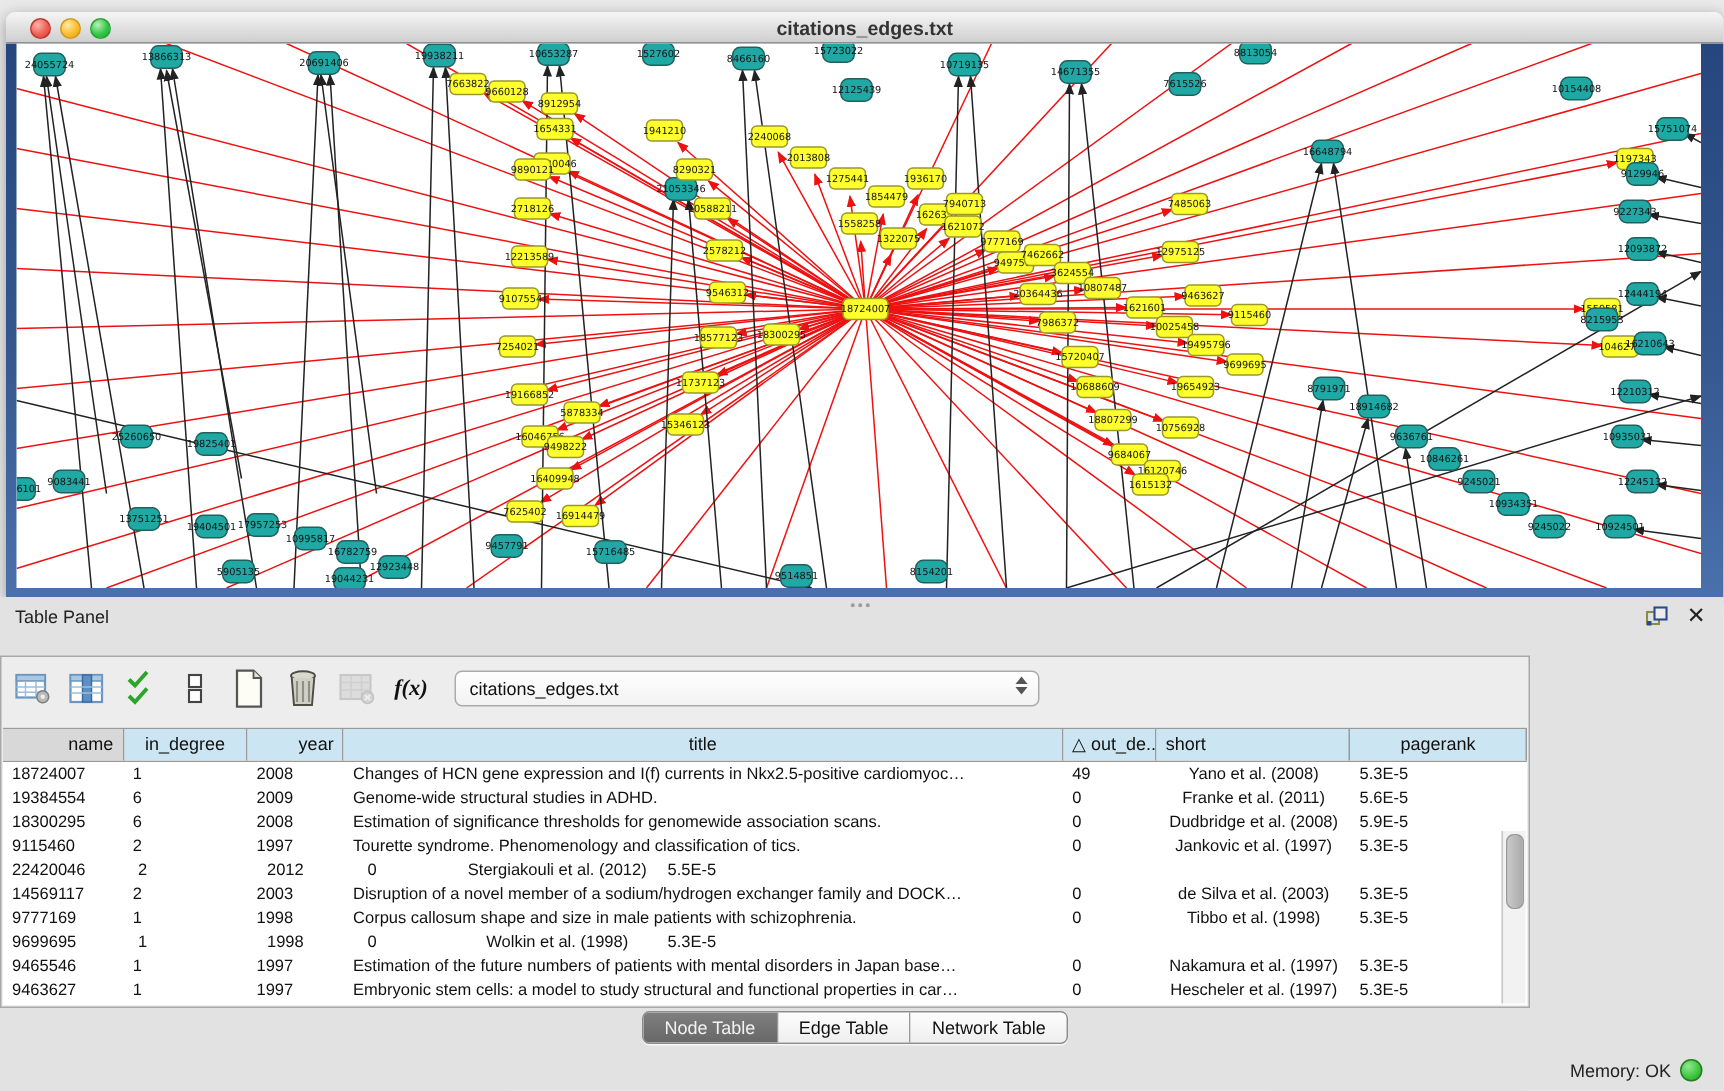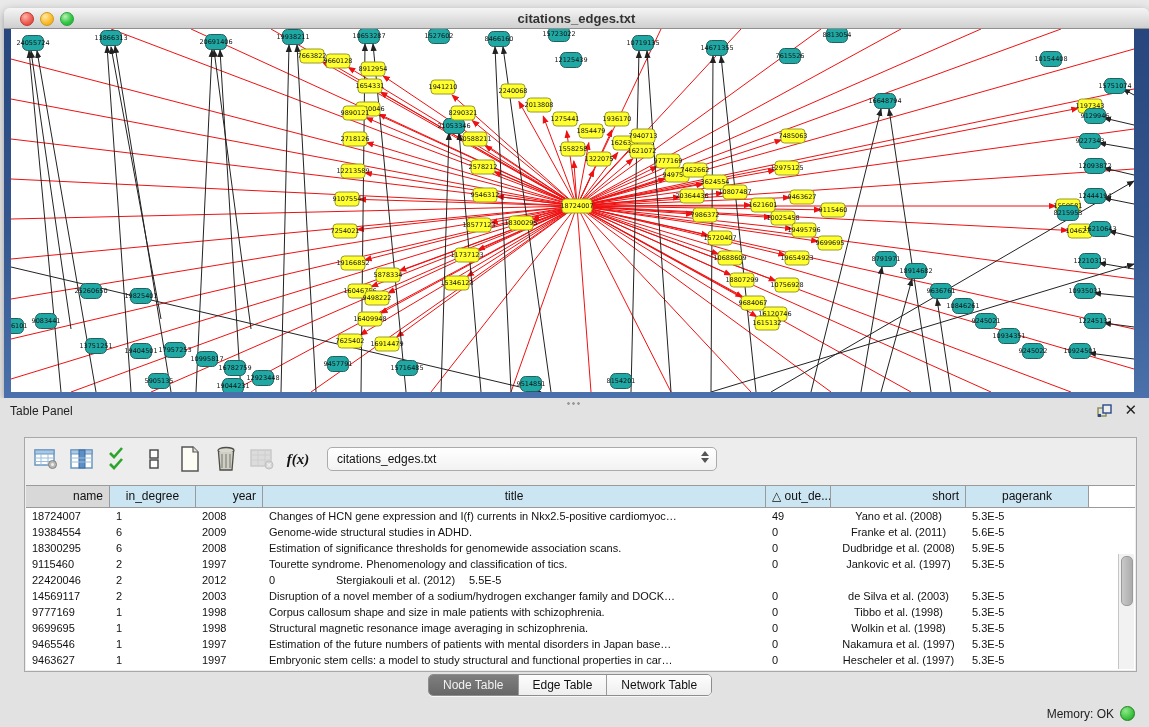--- a/index.html
+++ b/index.html
@@ -29,21 +29,21 @@
   .node-label{font-family:"DejaVu Sans",sans-serif;font-size:6.5px;fill:#111;text-anchor:middle;}
 
   
   .table-panel{position:absolute;left:0;top:398px;width:1149px;height:329px;background:#e2e2e2;}
   .drag-handle{position:absolute;left:566px;top:3px;width:14px;height:5px;
     background:radial-gradient(circle,#9a9a9a 1px,transparent 1.6px) 0 0/5px 5px;}
   .panel-title{position:absolute;left:10px;top:6px;font-size:12px;color:#222;}
   .panel-float{position:absolute;right:36px;top:6px;width:16px;height:14px;cursor:pointer;}
   .panel-close{position:absolute;right:12px;top:3px;font-size:15px;font-weight:bold;color:#222;cursor:pointer;}
 
-  .panel-body{position:absolute;left:24px;top:39px;width:1113px;height:235px;
+  .panel-body{position:absolute;left:0;top:39px;width:1020px;height:235px;
     border:1px solid #a8a8a8;background:#ededed;box-sizing:border-box;}
   .toolbar{position:absolute;left:0;top:0;height:42px;width:100%;display:flex;align-items:center;}
   .tool-btn{width:30px;height:30px;margin-left:6px;display:flex;align-items:center;justify-content:center;
     cursor:pointer;border-radius:3px;}
   .tool-btn.disabled{opacity:.45;cursor:default;}
   .fx{font-family:"Liberation Serif","DejaVu Serif",serif;font-style:italic;font-weight:bold;
     font-size:15px;color:#111;}
   .combo{margin-left:14px;width:388px;height:22px;border:1px solid #ababab;border-radius:5px;
     background:linear-gradient(#ffffff,#f2f2f2);display:flex;align-items:center;position:relative;cursor:pointer;}
   .combo .val{margin-left:9px;font-size:12px;color:#111;}
@@ -779,21 +779,21 @@
         </div>
       </div>
 
       <div class="grid">
         <div class="thead">
             <div class="th" style="width: 84px; text-align: right; background: rgb(216, 216, 216);">name</div>
             <div class="th" style="width: 86px; text-align: center;">in_degree</div>
             <div class="th" style="width: 67px; text-align: right;">year</div>
             <div class="th" style="width: 503px; text-align: center;">title</div>
             <div class="th" style="width: 65px; text-align: right;">△ out_de...</div>
-            <div class="th" style="width: 135px; text-align: right;">short</div>
+            <div class="th" style="width: 135px; text-align: left;">short</div>
             <div class="th" style="width: 123px; text-align: center;">pagerank</div>
           </div>
         <div class="tbody">
             <div class="tr">
               <div class="td" style="width: 84px; text-align: left;">18724007</div>
               <div class="td" style="width: 86px; text-align: left;">1</div>
               <div class="td" style="width: 67px; text-align: left;">2008</div>
               <div class="td" style="width: 503px; text-align: left;">Changes of HCN gene expression and I(f) currents in Nkx2.5-positive cardiomyoc…</div>
               <div class="td" style="width: 65px; text-align: left;">49</div>
               <div class="td" style="width: 135px; text-align: center;">Yano et al. (2008)</div>
@@ -849,21 +849,20 @@
               <div class="td" style="width: 67px; text-align: left;">1998</div>
               <div class="td" style="width: 503px; text-align: left;">Corpus callosum shape and size in male patients with schizophrenia.</div>
               <div class="td" style="width: 65px; text-align: left;">0</div>
               <div class="td" style="width: 135px; text-align: center;">Tibbo et al. (1998)</div>
               <div class="td" style="width: 123px; text-align: left;">5.3E-5</div>
             </div>
             <div class="tr">
               <div class="td" style="width: 84px; text-align: left;">9699695</div>
               <div class="td" style="width: 86px; text-align: left;">1</div>
               <div class="td" style="width: 67px; text-align: left;">1998</div>
-              <div class="td" style="width: 503px; text-align: left;">Structural magnetic resonance image averaging in schizophrenia.</div>
               <div class="td" style="width: 65px; text-align: left;">0</div>
               <div class="td" style="width: 135px; text-align: center;">Wolkin et al. (1998)</div>
               <div class="td" style="width: 123px; text-align: left;">5.3E-5</div>
             </div>
             <div class="tr">
               <div class="td" style="width: 84px; text-align: left;">9465546</div>
               <div class="td" style="width: 86px; text-align: left;">1</div>
               <div class="td" style="width: 67px; text-align: left;">1997</div>
               <div class="td" style="width: 503px; text-align: left;">Estimation of the future numbers of patients with mental disorders in Japan base…</div>
               <div class="td" style="width: 65px; text-align: left;">0</div>

